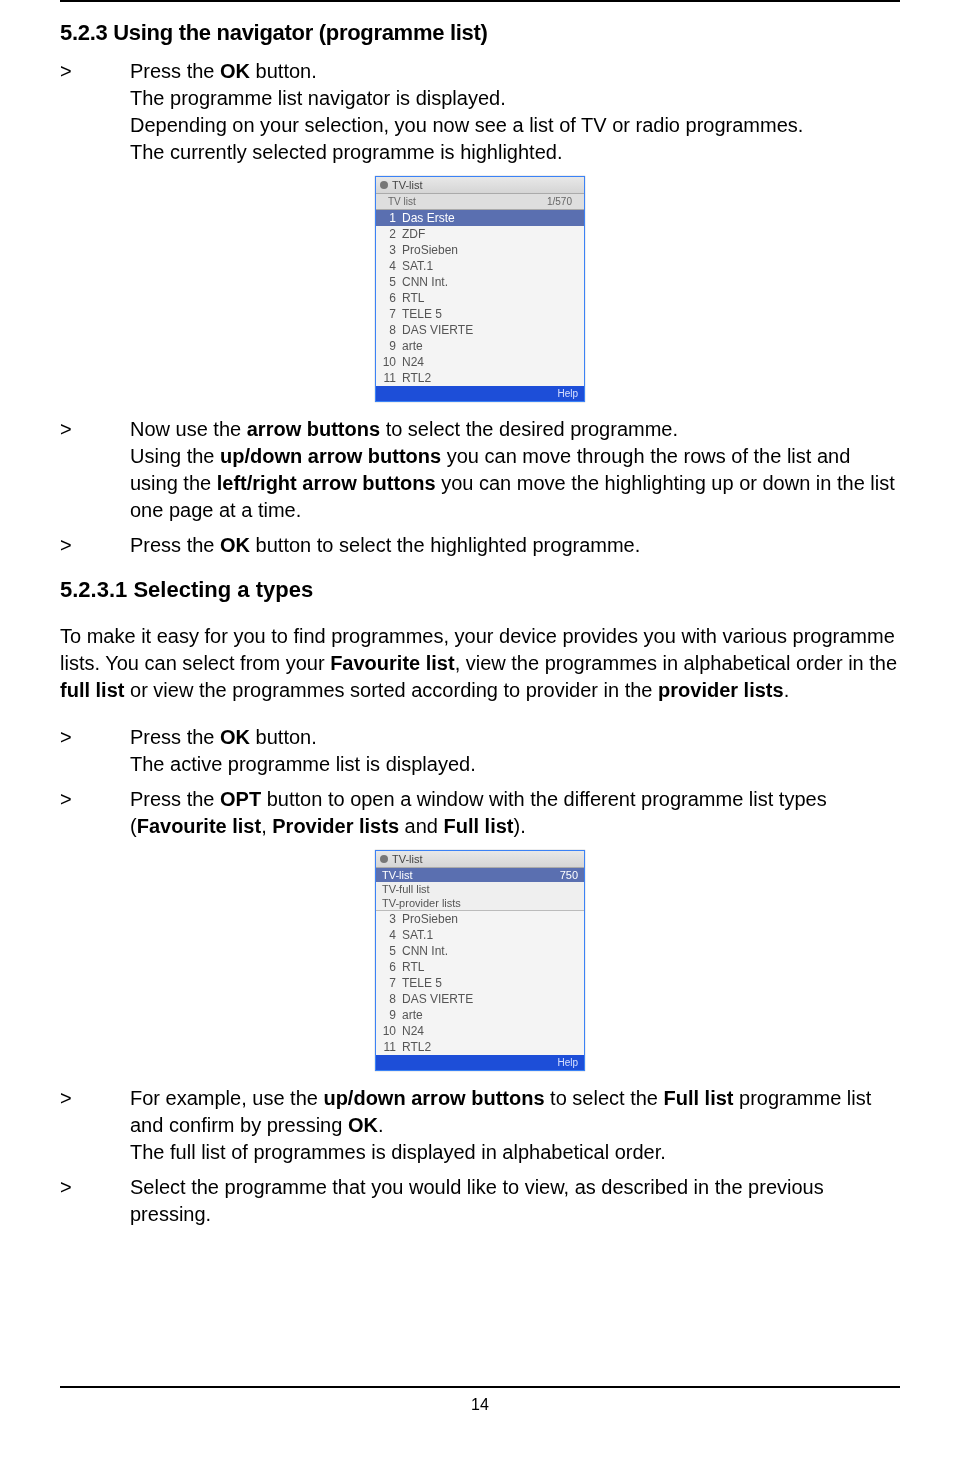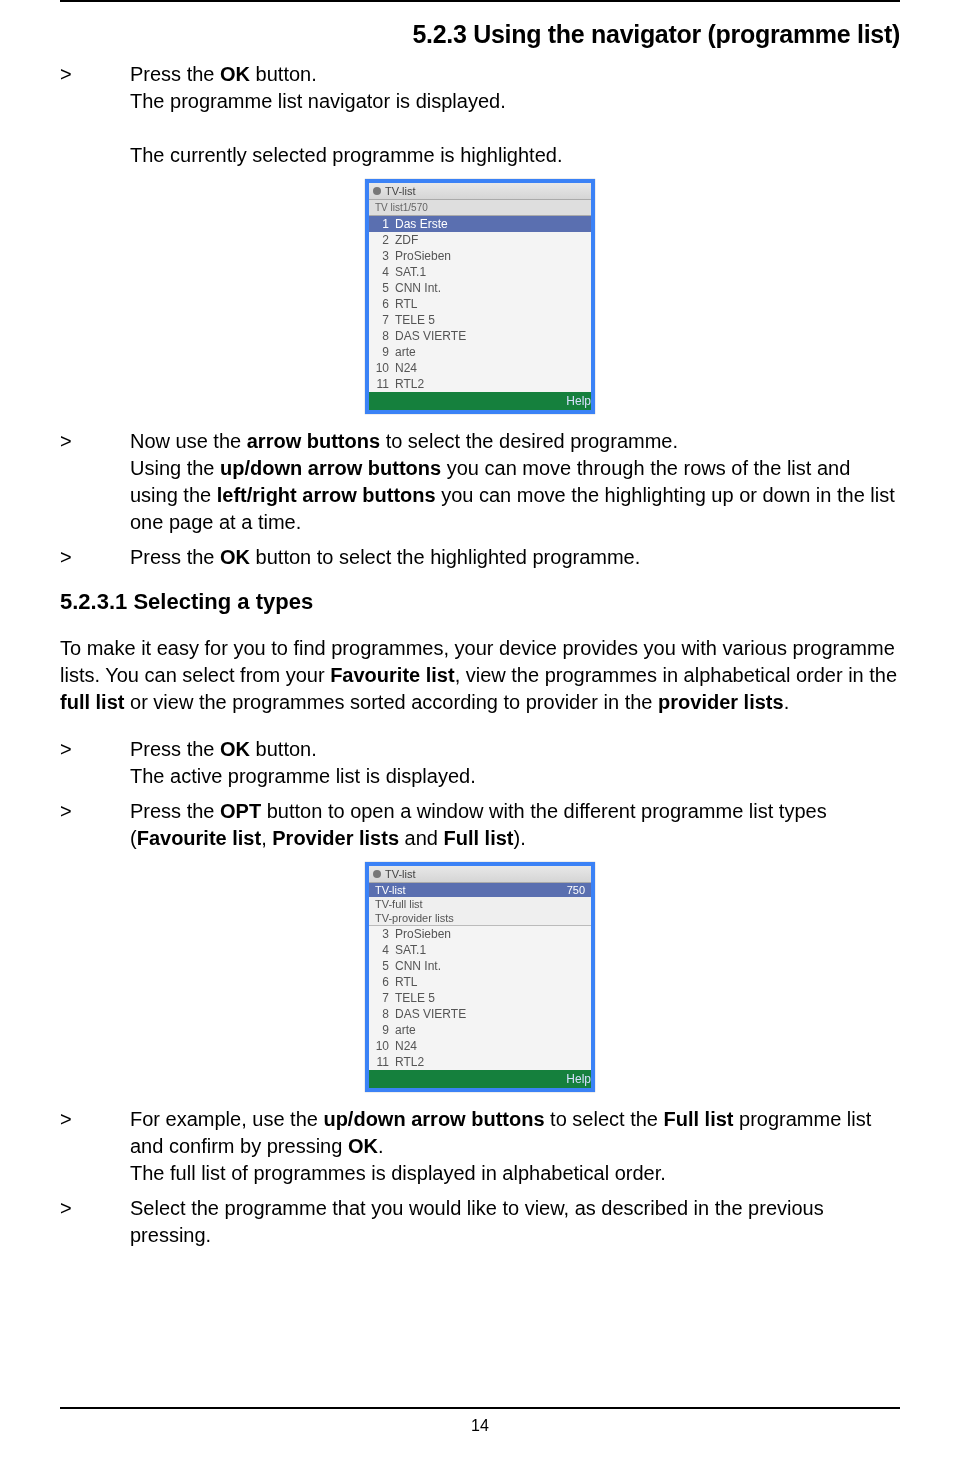--- a/index.html
+++ b/index.html
@@ -11,74 +11,74 @@
     width: 960px;
     min-height: 1465px;
     padding: 0;
     position: relative;
   }
   .page {
     padding: 0 60px;
   }
   .hr-top { border: none; border-top: 2px solid #000; margin: 0 0 10px 0; }
   .hr-bottom { border: none; border-top: 2px solid #000; margin: 30px 0 8px 0; }
-  h2.section { font-size: 25px; font-weight: bold; margin: 18px 0 12px 0; letter-spacing: -0.3px; text-align: right; }
+  h2.section { font-size: 22px; font-weight: bold; margin: 18px 0 12px 0; letter-spacing: -0.3px; }
   h3.subsection { font-size: 22px; font-weight: bold; margin: 18px 0 12px 0; }
   .row { display: flex; margin: 8px 0; line-height: 1.35; }
   .bullet { width: 70px; flex: 0 0 70px; font-size: 20px; }
   .body { flex: 1; }
   .para { margin: 20px 0; line-height: 1.35; }
   .center { text-align: center; margin: 10px 0 14px 0; }
   .bold { font-weight: bold; }
   .pagenum { text-align: center; font-size: 16px; margin-top: 4px; }
 
   
   .shot {
     display: inline-block;
-    width: 230px;
-    border: 4px solid #3b82f6;
+    width: 210px;
+    border: 1px solid #3b82f6;
     background: #e7e7e7;
     font-family: Arial, sans-serif;
     font-size: 12px;
     color: #555;
     text-align: left;
     box-shadow: 0 0 1px #999;
   }
   .shot .titlebar {
     display: flex; align-items: center;
     font-size: 11px;
     padding: 2px 4px;
     background: linear-gradient(#e8e8e8, #d5d5d5);
     border-bottom: 1px solid #aaa;
     color: #444;
   }
   .shot .titlebar .disc { width:8px; height:8px; border-radius:50%; background:#777; margin-right:4px; }
   .shot .subbar {
-    display: flex; 
+    display: flex; justify-content: space-between;
     font-size: 10px;
-    padding: 2px 6px;
+    padding: 2px 12px;
     background: #dedede;
     border-bottom: 1px solid #aaa;
     color: #666;
   }
   .shot .list { background: #f4f4f4; }
   .shot .listrow {
     display: flex;
     font-size: 12px;
     padding: 1px 4px;
     color: #555;
   }
   .shot .listrow.sel { background: #5a6fb0; color: #fff; }
   .shot .listrow .num { width: 22px; text-align: right; padding-right: 6px; color: inherit; }
   .shot .footer {
-    background: #15803d;
+    background: #1d4ed8;
     color: #d8e0ff;
     text-align: right;
-    font-size: 12px;
-    padding: 2px 0;
+    font-size: 10px;
+    padding: 2px 6px;
   }
   .shot .menu {
     background: #efefef;
     border-bottom: 1px solid #bbb;
   }
   .shot .menuitem {
     font-size: 11px;
     padding: 1px 6px;
     color: #555;
   }
@@ -90,21 +90,21 @@
 <div class="page">
   <hr class="hr-top">
 
   <h2 class="section">5.2.3 Using the navigator (programme list)</h2>
 
   <div class="row">
     <div class="bullet">&gt;</div>
     <div class="body">
       <span>Press the </span><span class="bold">OK</span><span> button.</span><br>
       <span>The programme list navigator is displayed.</span><br>
-      <br>
+      <span>Depending on your selection, you now see a list of TV or radio programmes.</span><br>
       <span>The currently selected programme is highlighted.</span>
     </div>
   </div>
 
   <div class="center">
     <div class="shot">
       <div class="titlebar">
           <span class="disc"></span>
           <span>TV-list</span>
         </div>

